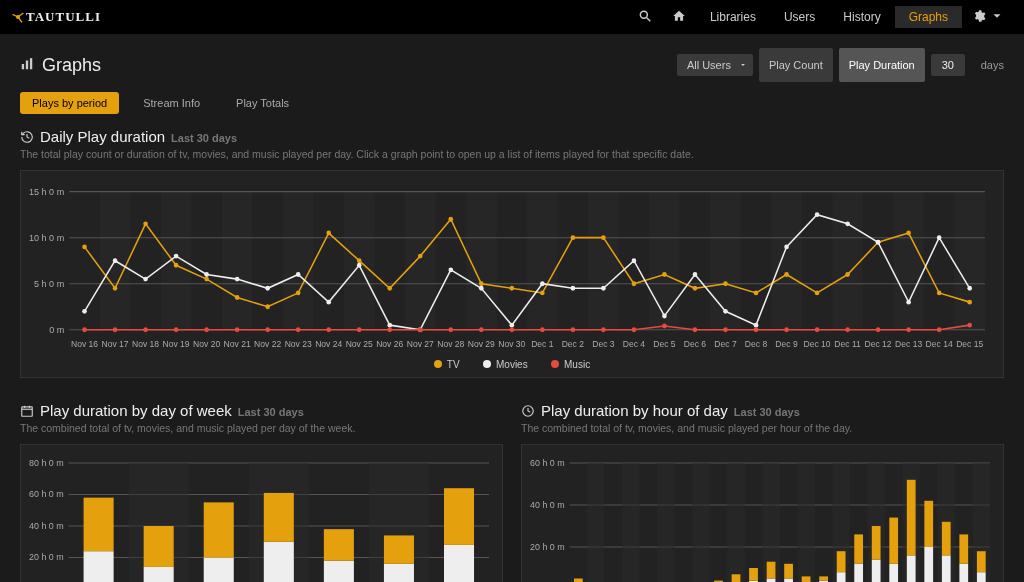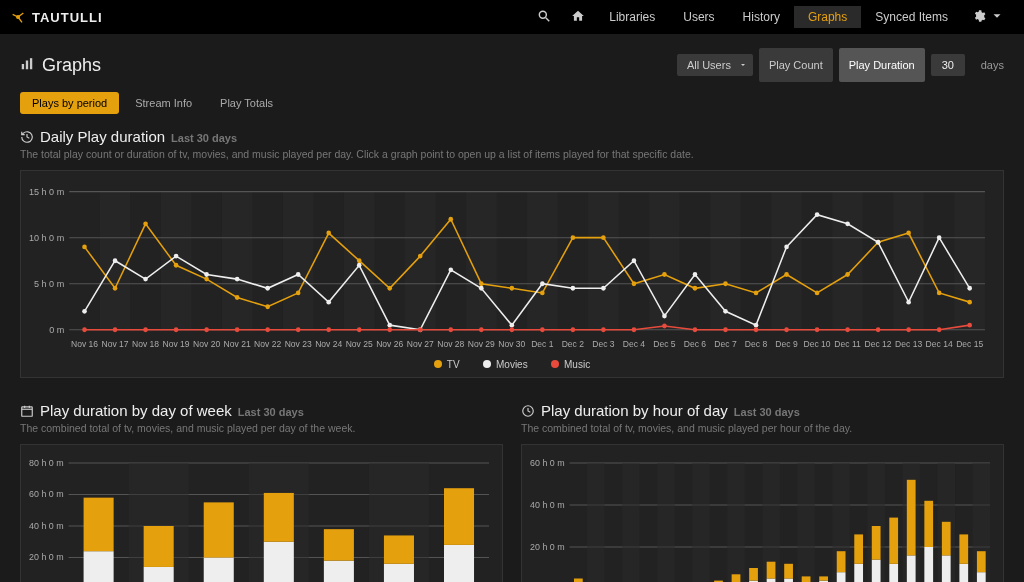--- a/index.html
+++ b/index.html
@@ -14,21 +14,21 @@
 }
 
 
 .topnav {
   height: 34px;
   background: #000;
   display: flex;
   align-items: center;
   padding: 0 10px;
 }
-.brand { display: flex; align-items: center; gap: 6px; color: #eee; font-weight: 600; letter-spacing: 1px; font-size: 13px; }
+.brand { display: flex; align-items: center; color: #eee; font-weight: 600; letter-spacing: 1px; font-size: 13px; font-family: Liberation Serif, serif; }
 .brand-logo { width: 16px; height: 16px; }
 .brand-logo svg { width: 16px; height: 16px; }
 .nav-spacer { flex: 1; }
 .nav-items { display: flex; align-items: center; height: 100%; }
 .nav-item {
   padding: 0 14px;
   height: 22px;
   display: flex;
   align-items: center;
   gap: 5px;
@@ -60,21 +60,21 @@
   font-size: 11px; border-radius: 2px; cursor: pointer;
 }
 .toggle-btn.active { background: #555; color: #fff; }
 .days-input {
   background: #3a3a3a; color: #eee; border: none; width: 34px; padding: 5px 6px;
   font-size: 11px; text-align: center; border-radius: 2px;
 }
 .days-label { color: #999; font-size: 11px; margin-left: 10px; }
 
 
-.tabs { display: flex; gap: 4px; margin-bottom: 14px; }
+.tabs { display: flex; gap: 12px; margin-bottom: 14px; }
 .tab { padding: 5px 12px; font-size: 11px; color: #aaa; cursor: pointer; border-radius: 3px; }
 .tab.active { background: #e5a00d; color: #000; }
 
 
 .section { margin-bottom: 24px; }
 .section-title { color: #eee; font-size: 15px; font-weight: 500; display: flex; align-items: baseline; gap: 6px; margin-bottom: 3px; }
 .section-title .icon { display: inline-flex; align-self: center; }
 .section-title .sub { color: #777; font-size: 11px; font-weight: bold; }
 .section-desc { color: #777; font-size: 10.5px; margin-bottom: 10px; }
 
@@ -143,23 +143,20 @@
         <span>Libraries</span>
       </div>
     <div class="nav-item">
         <span>Users</span>
       </div>
     <div class="nav-item">
         <span>History</span>
       </div>
     <div class="nav-item active">
         <span>Graphs</span>
-      </div>
-    <div class="nav-item">
-        <span>Synced Items</span>
       </div>
     <div class="nav-item nav-icon-only gear-group">
       <span class="icon16"><svg viewBox="0 0 24 24" fill="#ccc">
             <path d="M12 8a4 4 0 100 8 4 4 0 000-8zm9 4a7.9 7.9 0 00-.1-1.2l2.1-1.6-2-3.5-2.5 1a8 8 0 00-2-1.2L16 2h-4l-.5 2.5a8 8 0 00-2 1.2l-2.5-1-2 3.5 2.1 1.6A8 8 0 007 12c0 .4 0 .8.1 1.2L5 14.8l2 3.5 2.5-1a8 8 0 002 1.2L12 22h4l.5-2.5a8 8 0 002-1.2l2.5 1 2-3.5-2.1-1.6c.1-.4.1-.8.1-1.2z"></path>
           </svg></span>
       <span class="icon16"><svg viewBox="0 0 24 24" width="8" height="8" fill="#ccc">
             <path d="M6 9l6 6 6-6z"></path>
           </svg></span>
     </div>
   </div>

